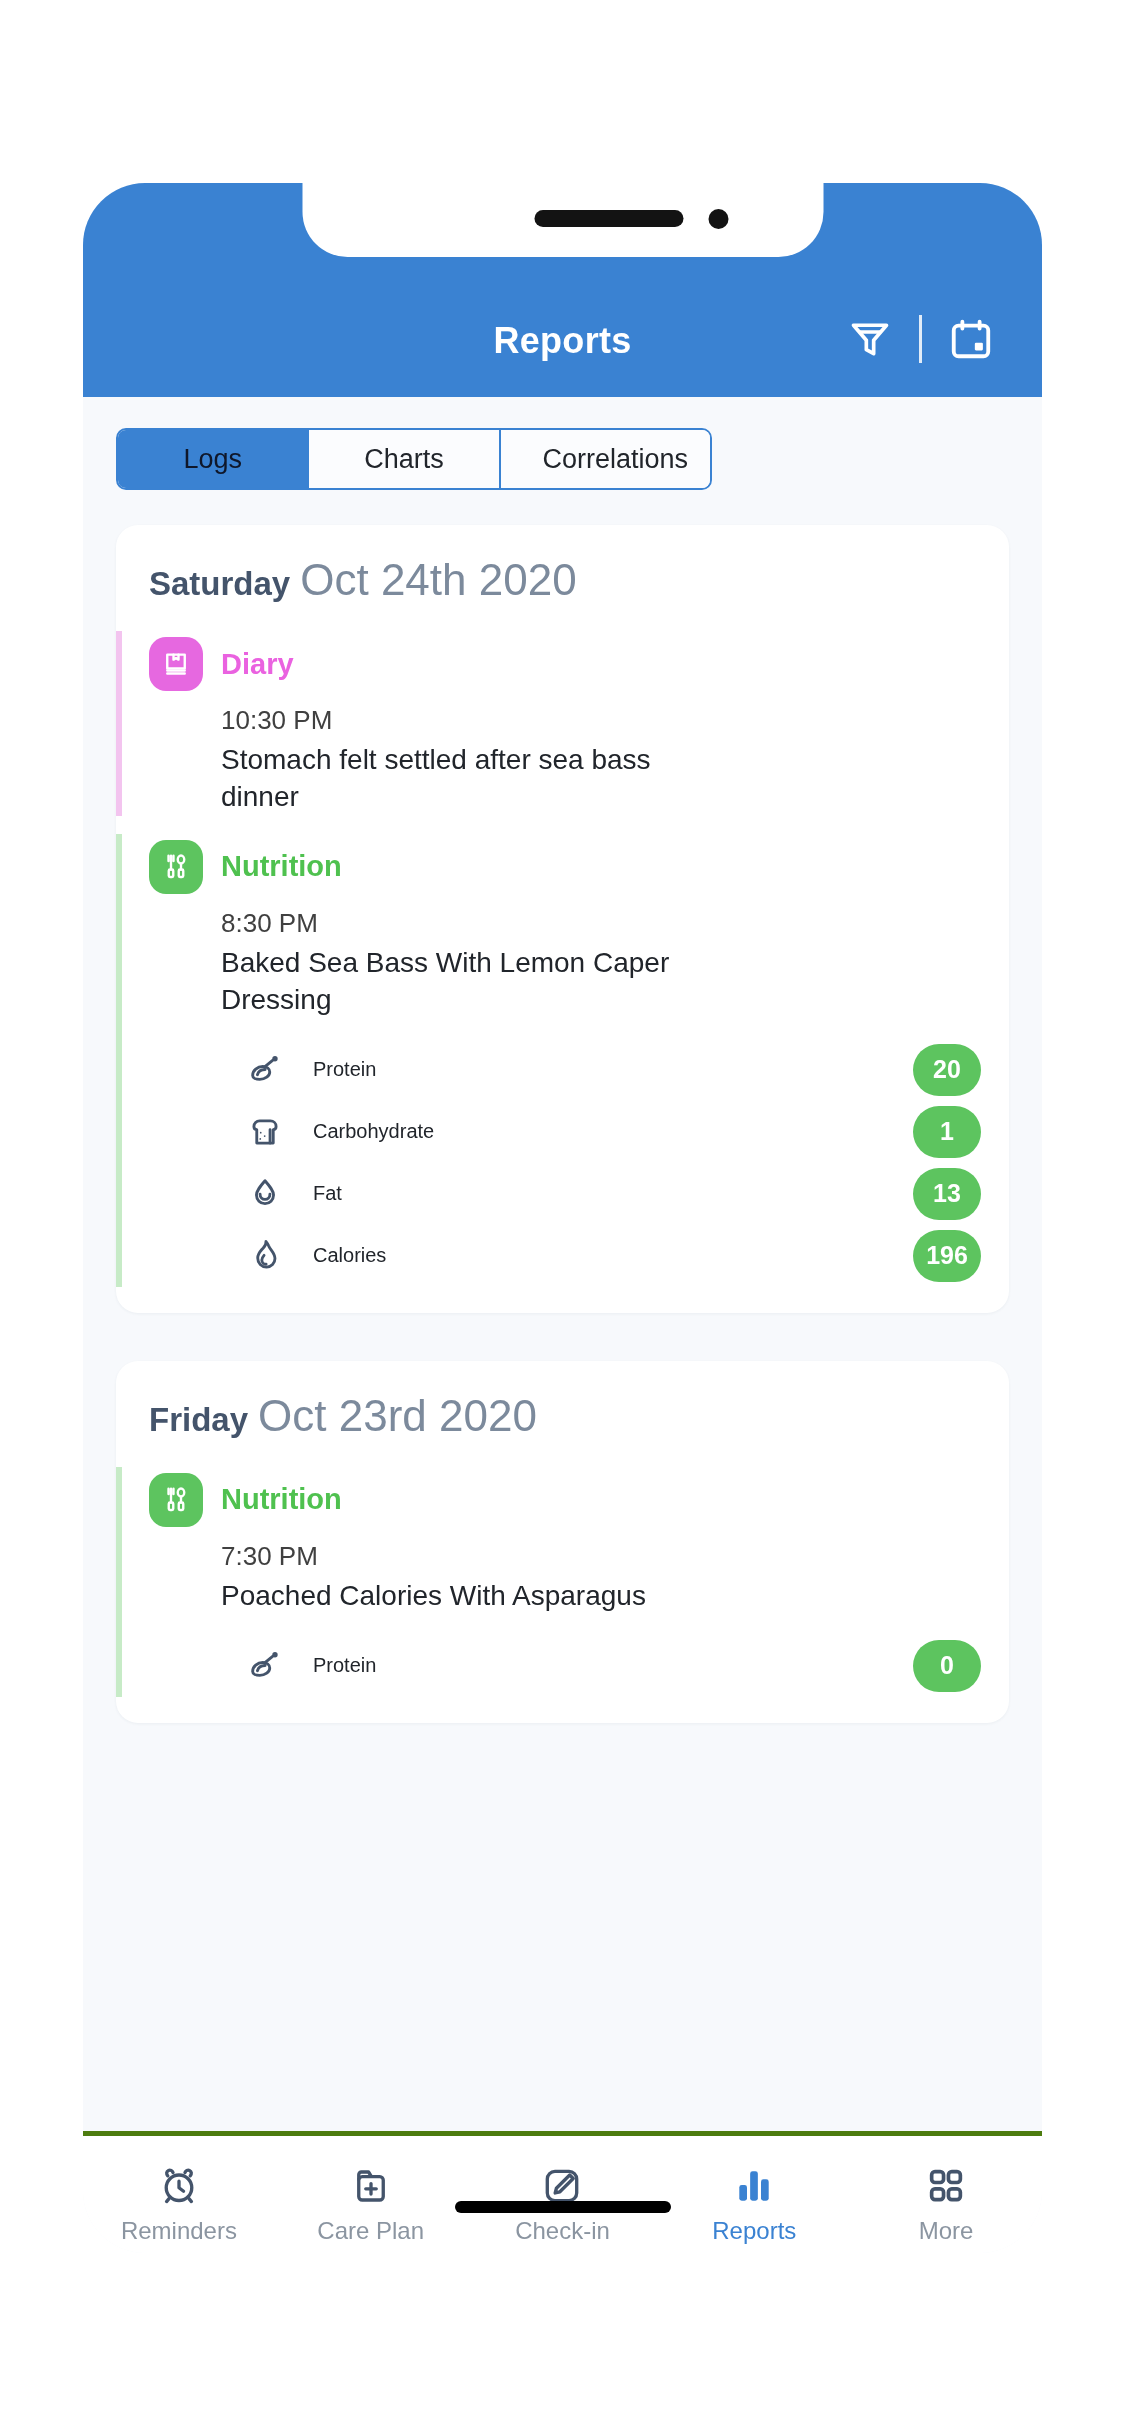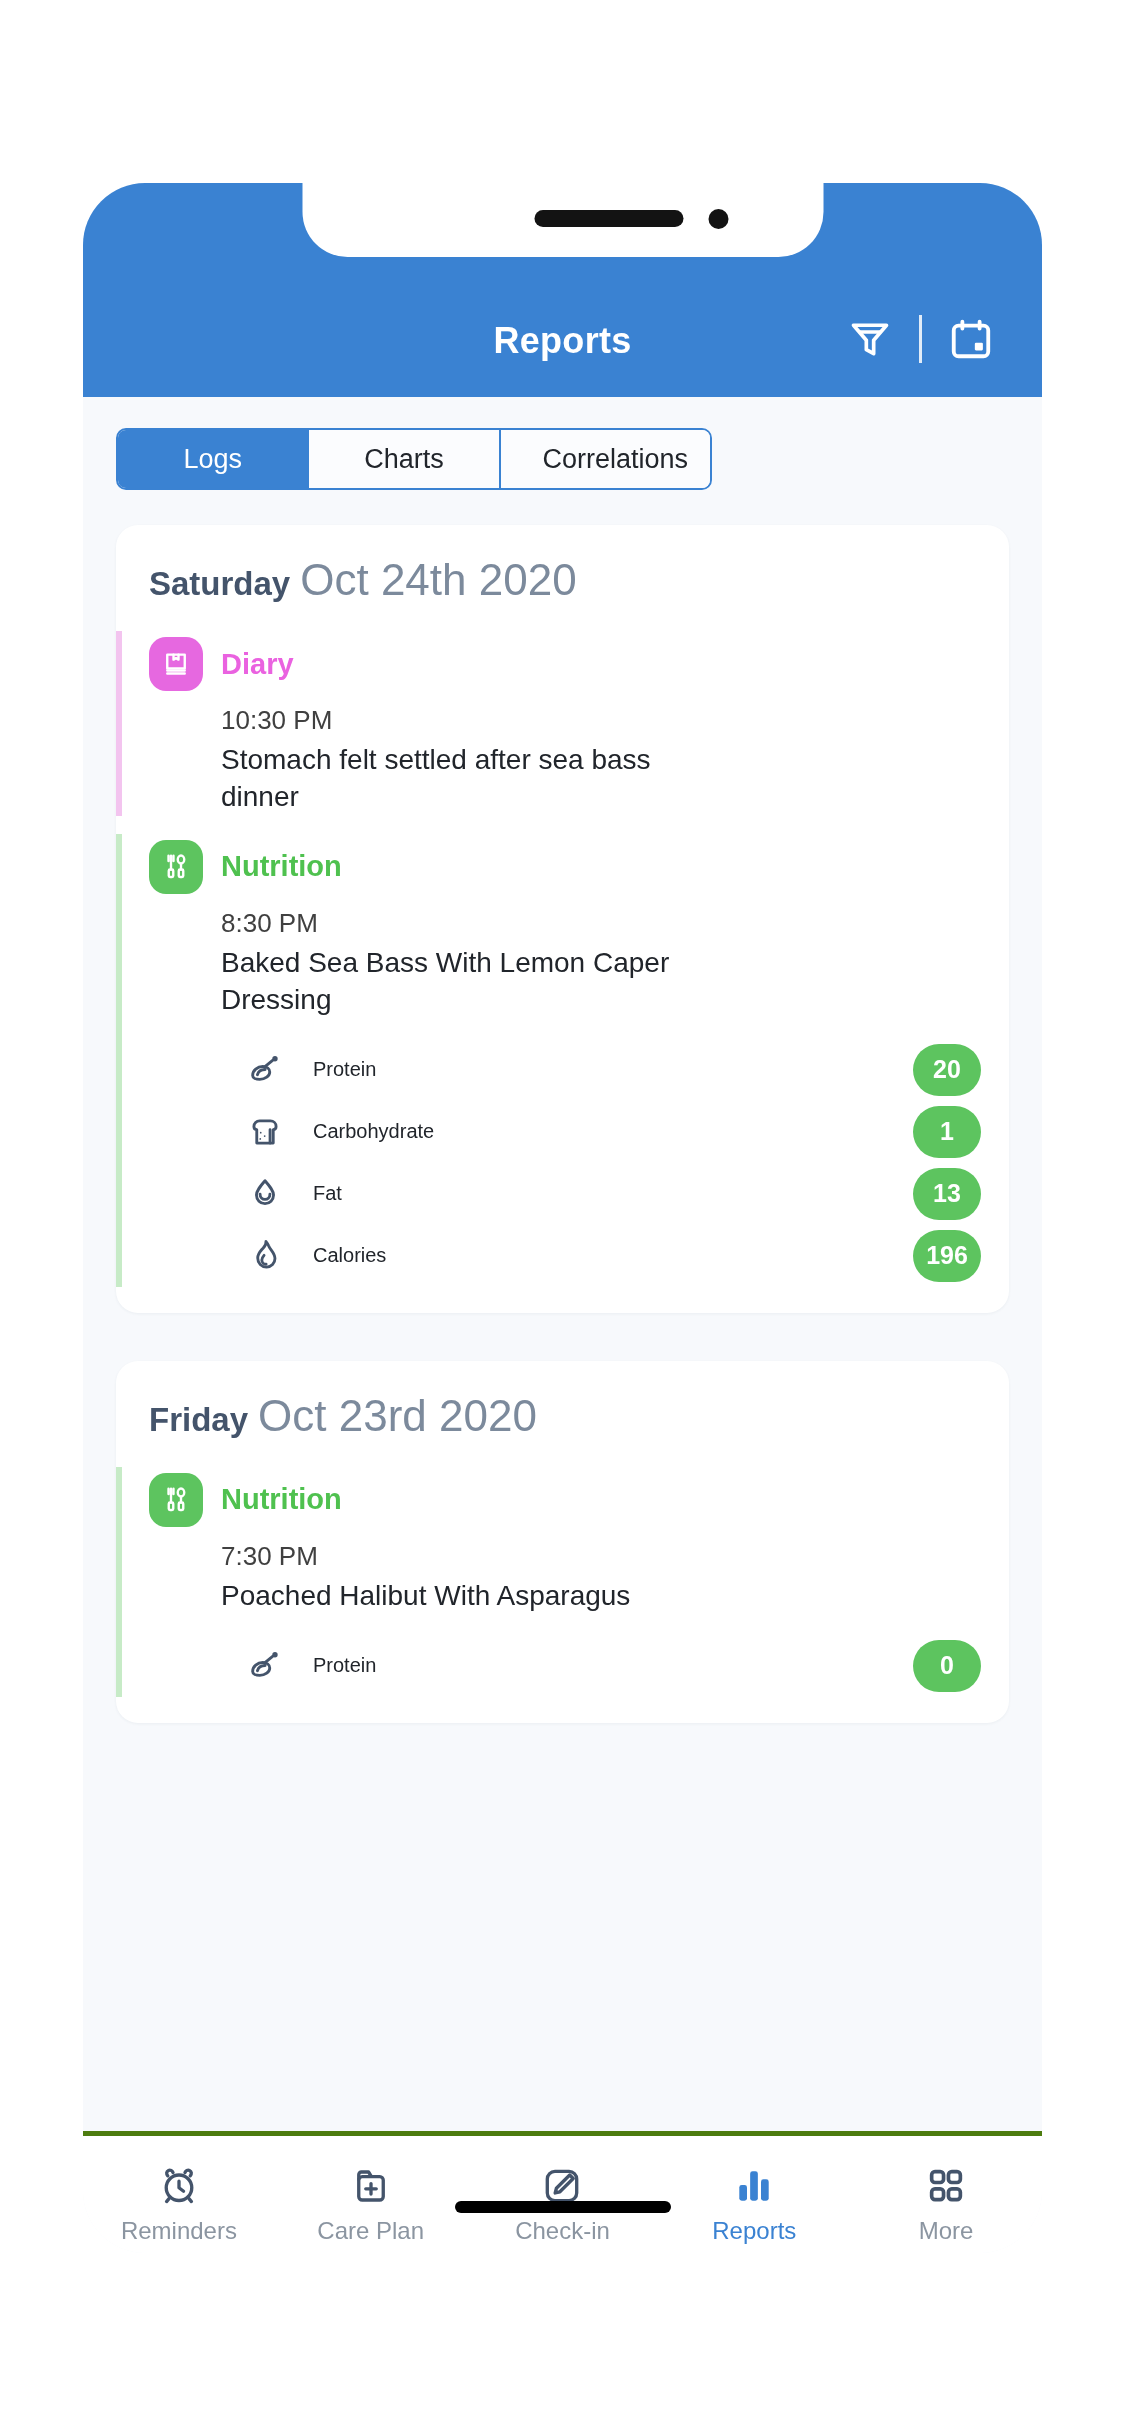--- a/index.html
+++ b/index.html
@@ -76,21 +76,21 @@
     background: #fbfcfe;
   }
   .tab {
     flex: 1;
     display: flex; align-items: center; justify-content: center;
     font-size: 27px; color: #21252b;
     border-right: 2px solid #3a82d2;
     background: #fbfcfe;
   }
   .tab:last-child { border-right: none; padding-left: 20px; }
-  .tab.active { background: #3a82d2; color: #ffffff; }
+  .tab.active { background: #3a82d2; color: #0f172a; }
 
   
   .content {
     position: absolute; left: 0; top: 320px; right: 0;
     bottom: 122px;
     overflow: hidden;
     background: #f7f9fc;
   }
 
   .card {
@@ -348,21 +348,21 @@
               <rect x="6.2" y="14" width="3.6" height="6" rx="1"></rect>
               <ellipse cx="16" cy="6" rx="2.6" ry="3.2"></ellipse>
               <path d="M16 9.2V14"></path>
               <rect x="14.2" y="14" width="3.6" height="6" rx="1"></rect>
             </svg>
           </div>
           <div class="cat-label" style="color:#4fc14f">Nutrition</div>
         </div>
         <div class="entry-body">
           <div class="entry-time">7:30 PM</div>
-          <div class="entry-text" style="max-width:640px">Poached Halibut With Asparagus</div>
+          <div class="entry-text" style="max-width:640px">Poached Calories With Asparagus</div>
           <div class="nutrients">
             <div class="nrow">
               <div class="nrow-icon">
                 <svg width="38" height="38" viewBox="0 0 24 24" fill="none" stroke="#44546b" stroke-width="1.8" stroke-linecap="round" stroke-linejoin="round">
                   <path d="M4.2 15.4c0-3 3-5.6 6.4-5.6 2.6 0 4.4 1.5 4.4 3.4 0 2.6-3 4.7-6.3 4.7-2.7 0-4.5-1.1-4.5-2.5z"></path>
                   <path d="M11.6 10.2l5.2-4.3"></path>
                   <circle cx="18.3" cy="4.9" r="1.7" fill="#44546b" stroke="none"></circle>
                   <path d="M7.2 15c.6-2 2.6-3.3 4.9-3.3"></path>
                 </svg>
               </div>

